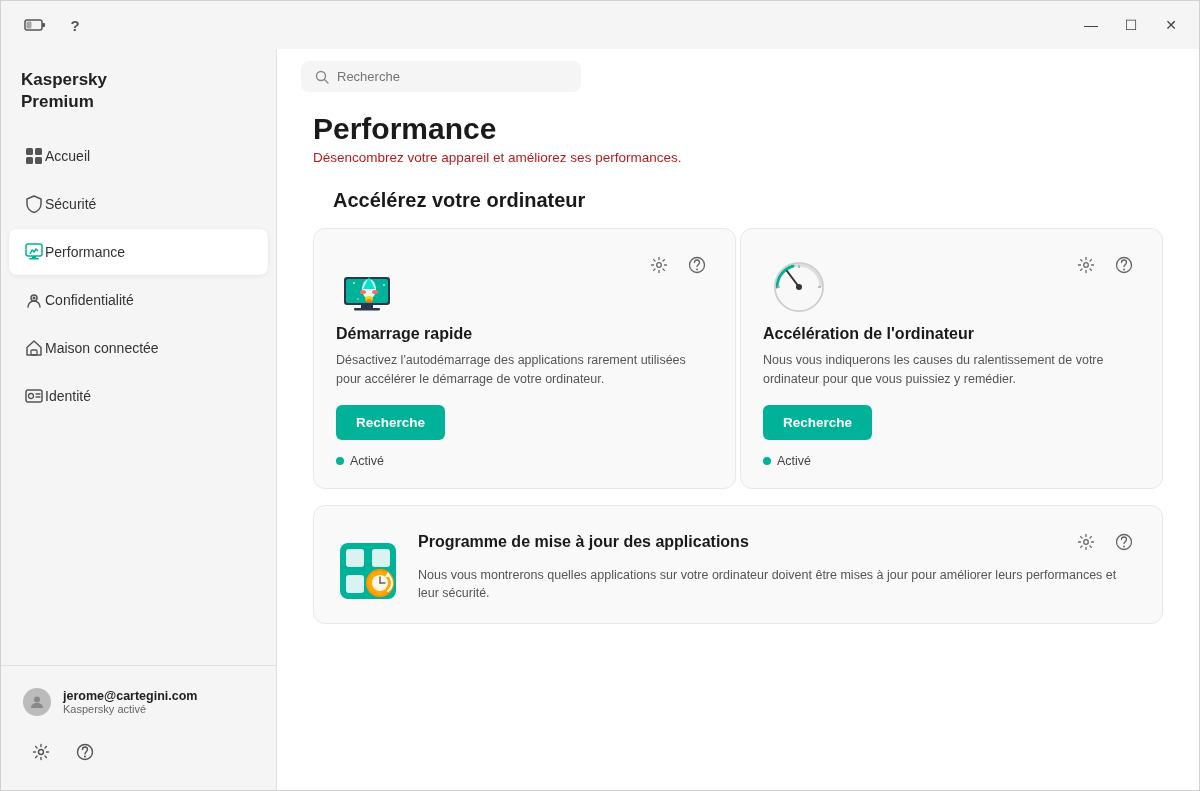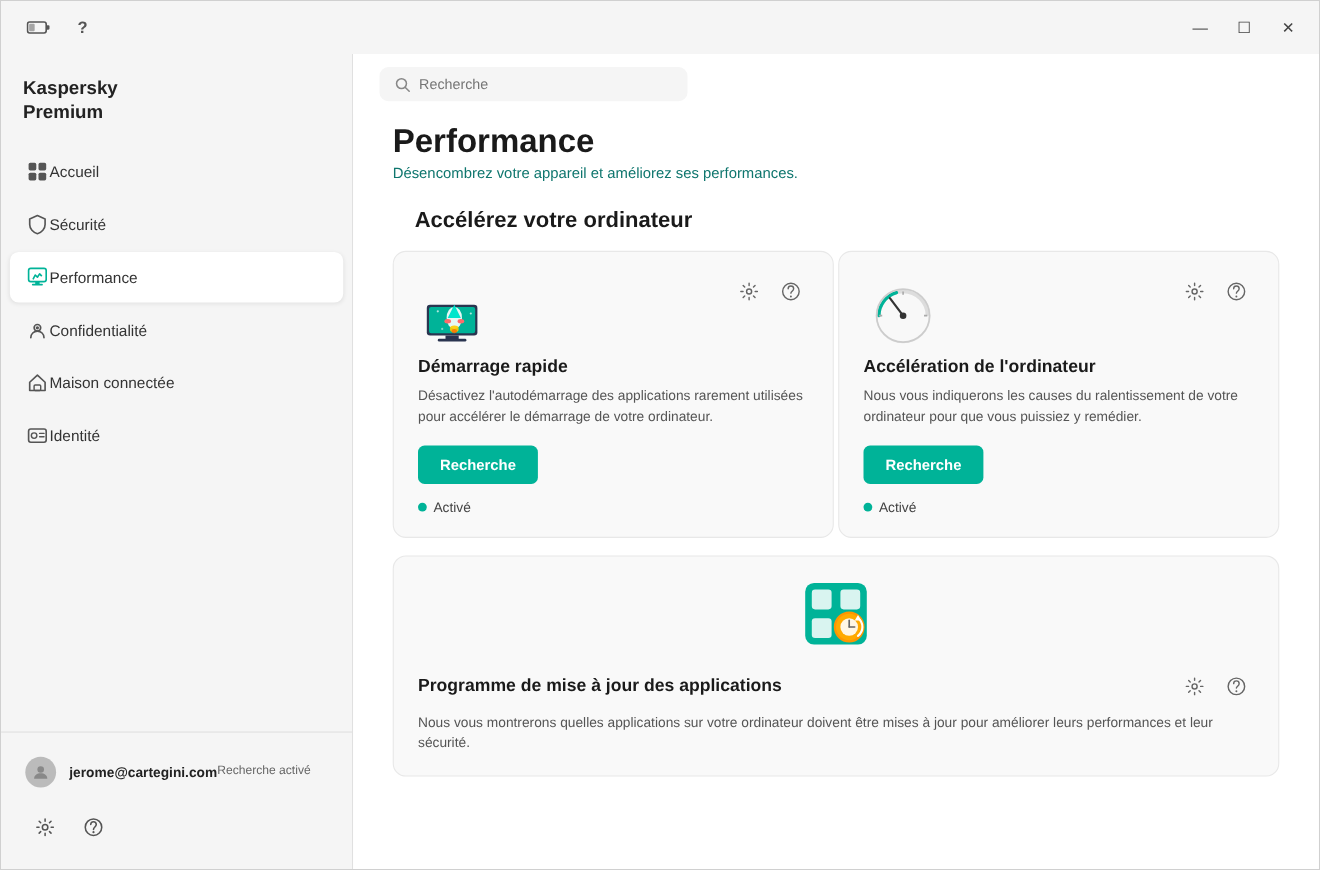--- a/index.html
+++ b/index.html
@@ -62,21 +62,21 @@
       font-size: 15px;
       border-radius: 4px;
     }
     .main-area {
       display: flex;
       flex: 1;
       overflow: hidden;
     }
     
     .sidebar {
-      width: 320px;
+      width: 276px;
       background: #f5f5f5;
       display: flex;
       flex-direction: column;
       flex-shrink: 0;
       border-right: 1px solid #e0e0e0;
     }
     .app-logo {
       padding: 20px 20px 16px 20px;
     }
     .app-logo-text {
@@ -132,21 +132,21 @@
       height: 28px;
       border-radius: 50%;
       background: #bbb;
       display: flex;
       align-items: center;
       justify-content: center;
       flex-shrink: 0;
     }
     .user-info {
       display: flex;
-      flex-direction: row;
+      flex-direction: column;
     }
     .user-email {
       font-size: 12.5px;
       font-weight: 600;
       color: #222;
     }
     .user-status {
       font-size: 11px;
       color: #666;
     }
@@ -207,21 +207,21 @@
       flex: 1;
     }
     .page-title {
       font-size: 30px;
       font-weight: 700;
       color: #1a1a1a;
       margin-bottom: 4px;
     }
     .page-subtitle {
       font-size: 13.5px;
-      color: #0f766e;
+      color: #b91c1c;
       margin-bottom: 24px;
     }
     .section-title {
       font-size: 20px;
       font-weight: 600;
       color: #1a1a1a;
       margin-bottom: 16px;
       margin-left: 20px;
     }
     .cards-row {
@@ -305,23 +305,22 @@
       border-radius: 50%;
       background: #00b398;
       flex-shrink: 0;
     }
     .bottom-card {
       background: #f9f9f9;
       border: 1px solid #e8e8e8;
       border-radius: 12px;
       padding: 20px 22px;
       display: flex;
-      align-items: center;
+      align-items: flex-end;
       gap: 18px;
-      flex-direction: column;
     }
     .bottom-card-icon {
       width: 64px;
       height: 64px;
       flex-shrink: 0;
     }
     .bottom-card-right {
       flex: 1;
       display: flex;
       flex-direction: column;
@@ -458,21 +457,21 @@
       <div class="sidebar-bottom">
         <div class="user-section">
           <div class="user-avatar">
             <svg width="16" height="16" viewBox="0 0 16 16" fill="none">
               <circle cx="8" cy="5.5" r="3" fill="#888"></circle>
               <path d="M2 14c0-3.3 2.7-5 6-5s6 1.7 6 5" fill="#888"></path>
             </svg>
           </div>
           <div class="user-info">
             <span class="user-email">jerome@cartegini.com</span>
-            <span class="user-status">Recherche activé</span>
+            <span class="user-status">Kaspersky activé</span>
           </div>
         </div>
         <div class="sidebar-footer-icons">
           <button class="footer-icon-btn">
             <svg width="18" height="18" viewBox="0 0 18 18" fill="none">
               <circle cx="9" cy="9" r="2.5" fill="none" stroke="#555" stroke-width="1.4"></circle>
               <path d="M9 1.5v2M9 14.5v2M1.5 9h2M14.5 9h2M3.6 3.6l1.4 1.4M13 13l1.4 1.4M3.6 14.4l1.4-1.4M13 5l1.4-1.4" stroke="#555" stroke-width="1.4" stroke-linecap="round"></path>
             </svg>
           </button>
           <button class="footer-icon-btn">

